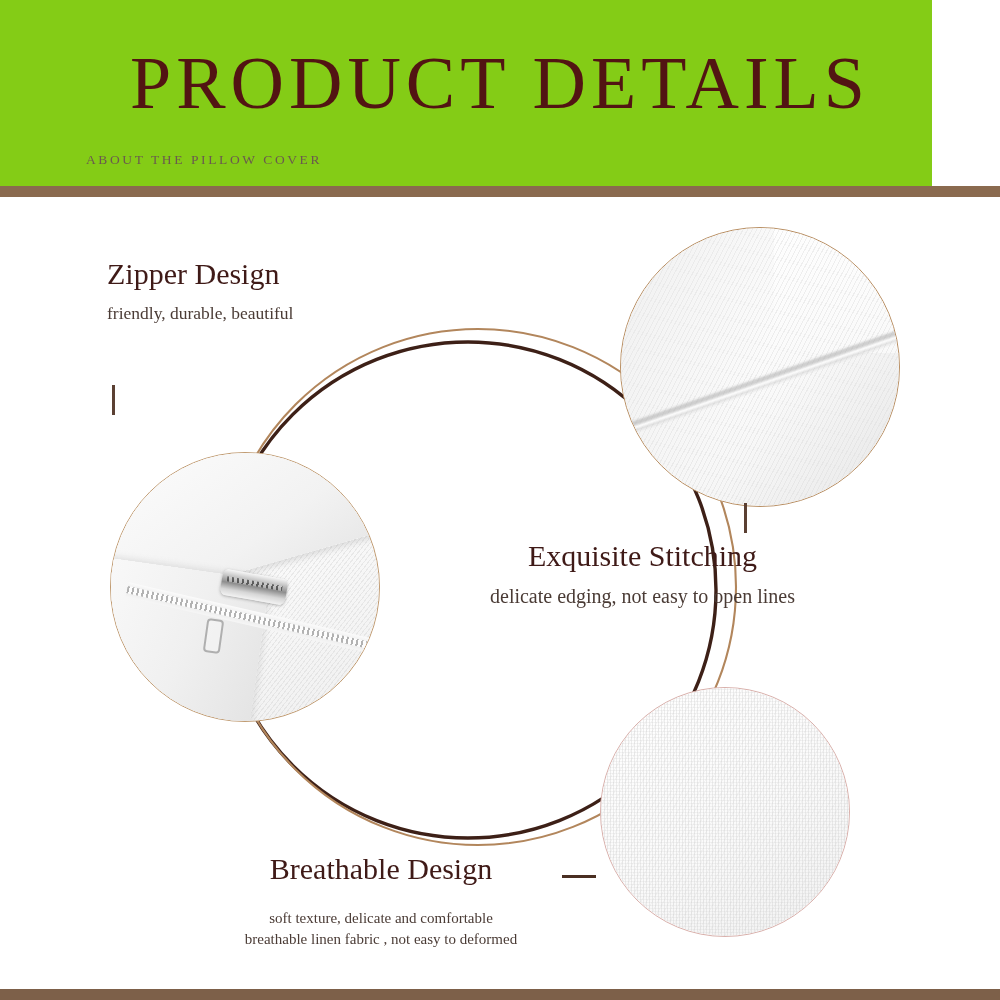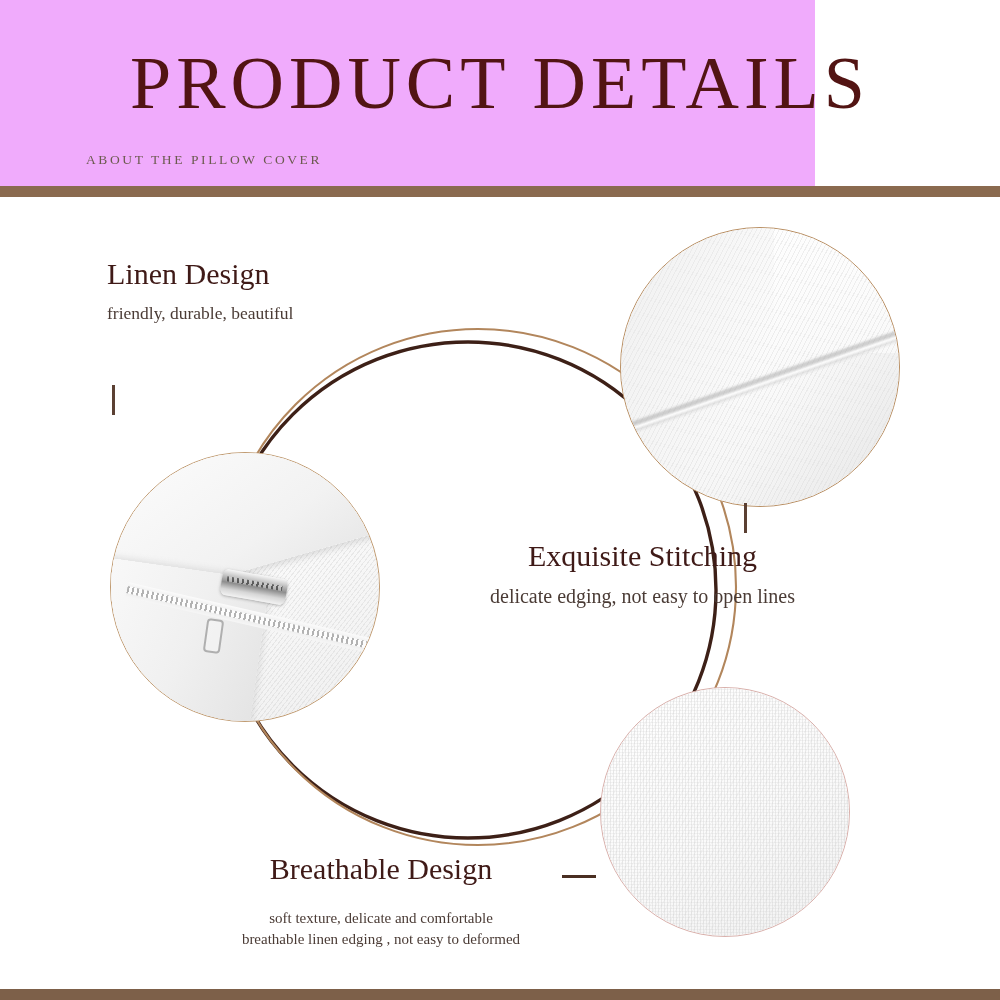--- a/index.html
+++ b/index.html
@@ -6,22 +6,23 @@
     margin: 0; padding: 0;
     width: 1000px; height: 1000px;
     background: #ffffff;
     overflow: hidden;
   }
   body { position: relative; font-family: "Liberation Serif", serif; }
 
   
   .header {
     position: absolute; left: 0; top: 0;
-    width: 815px; height: 186px;
-    background: #f0abfc;
+    width: 920px; height: 186px;
+    background: #84cc16;
+    padding-left: 12px;
   }
   .header-title {
     position: absolute; left: 0; top: 46px; width: 1000px;
     text-align: center;
     font-family: "Liberation Serif", serif;
     font-size: 74px; font-weight: 400;
     letter-spacing: 5px;
     color: #521413;
     line-height: 1;
     white-space: nowrap;
@@ -279,36 +280,36 @@
 
   <div class="photo photo-linen">
     <div class="inner linen-base"></div>
   </div>
 
   <div class="tick tick-zipper"></div>
   <div class="tick tick-stitch"></div>
   <div class="emdash"></div>
 
   <div class="block block-zipper">
-    <div class="b-title">Linen Design</div>
+    <div class="b-title">Zipper Design</div>
     <div class="b-desc">
       <div>friendly, durable, beautiful</div>
     </div>
   </div>
 
   <div class="block block-stitch">
     <div class="b-title">Exquisite Stitching</div>
     <div class="b-desc">
       <div>delicate edging, not easy to open lines</div>
     </div>
   </div>
 
   <div class="block block-linen">
     <div class="b-title">Breathable Design</div>
     <div class="b-desc">
       <div>soft texture, delicate and comfortable</div>
-      <div>breathable linen edging , not easy to deformed</div>
+      <div>breathable linen fabric , not easy to deformed</div>
     </div>
   </div>
 
 </div>
 
 <div class="divider-bottom"></div>
 
 </body></html>

